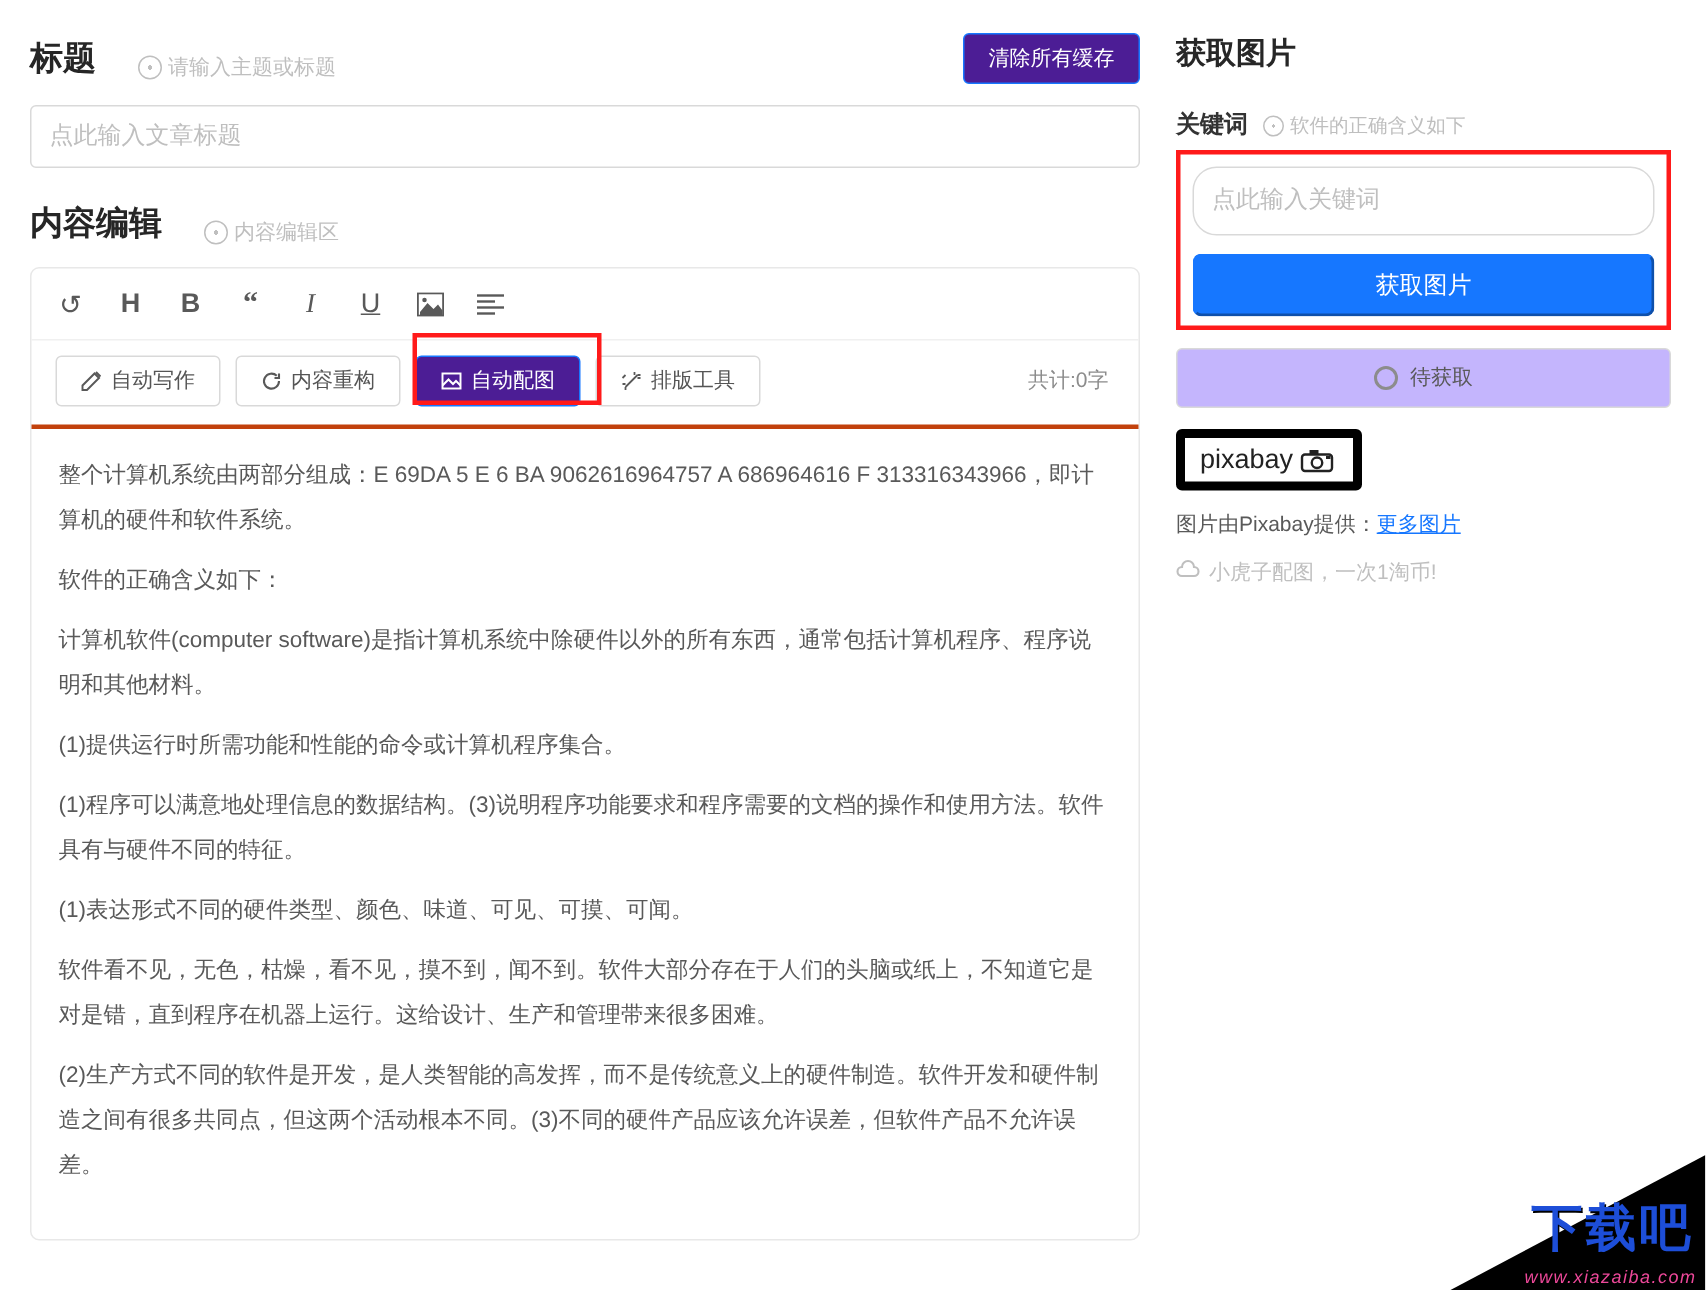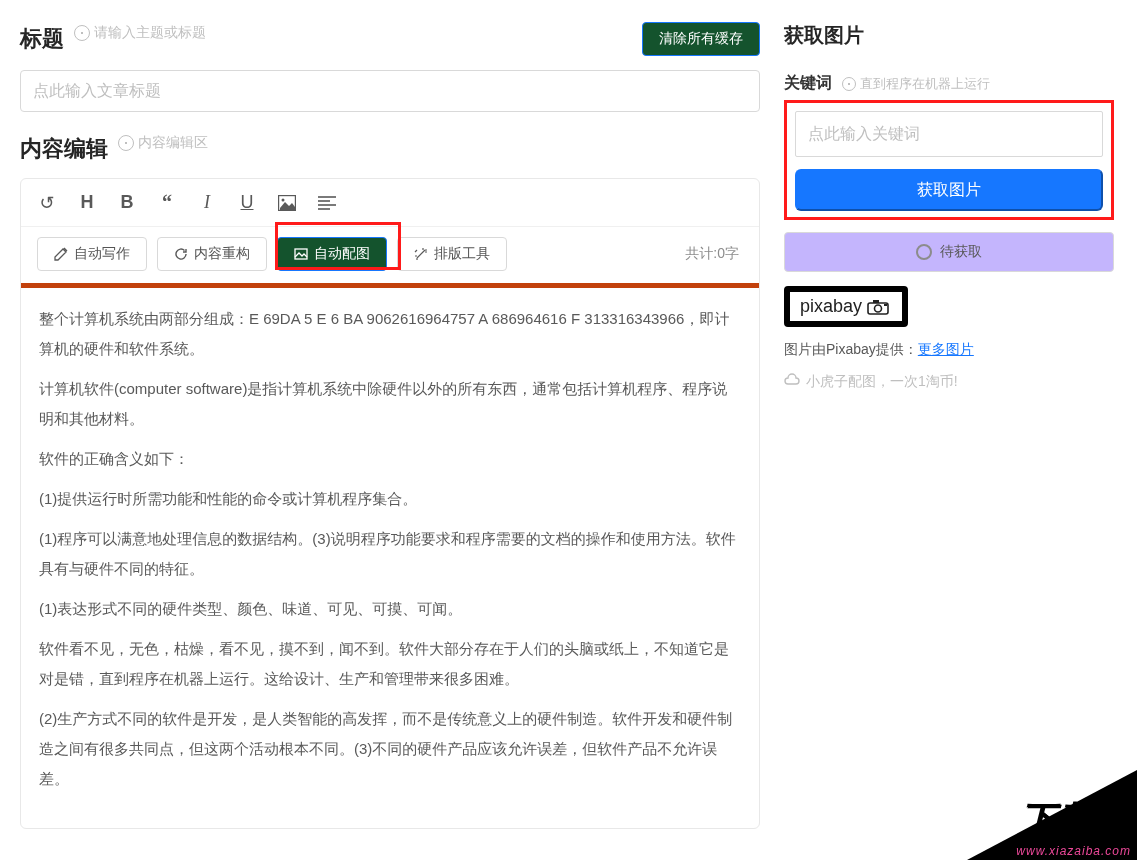--- a/index.html
+++ b/index.html
@@ -2,71 +2,71 @@
 <html><head>
 <meta charset="utf-8">
 <style>
 * { margin: 0; padding: 0; box-sizing: border-box; }
 body { font-family: -apple-system, "PingFang SC", "Microsoft YaHei", sans-serif; background: #fff; width: 1137px; height: 860px; position: relative; color: #333; }
 .container { display: flex; padding: 22px 0 0 20px; gap: 24px; }
 .left-panel { width: 740px; }
 .right-panel { width: 330px; }
 
 .section-header { display: flex; align-items: center; justify-content: space-between; margin-bottom: 14px; }
-.section-title { display: flex; align-items: flex-start; gap: 10px; }
+.section-title { display: flex; align-items: flex-end; gap: 28px; }
 .section-title h2 { font-size: 22px; font-weight: 600; color: #262626; }
 .section-hint { font-size: 14px; color: #bfbfbf; display: flex; align-items: center; gap: 4px; }
 .section-hint::before { content: ""; display: inline-block; width: 14px; height: 14px; border: 1px solid #bfbfbf; border-radius: 50%; background: radial-gradient(circle, #bfbfbf 1.5px, transparent 1.5px); }
 
 .btn { display: inline-flex; align-items: center; gap: 6px; padding: 0 16px; height: 34px; border-radius: 4px; font-size: 14px; cursor: pointer; border: 1px solid #d9d9d9; background: #fff; color: #555; }
-.btn-primary { background: #14532d; border-color: #1677ff; color: #fff; }
+.btn-primary { background: #4c1d95; border-color: #1677ff; color: #fff; }
 .btn-primary-lg { background: #1677ff; border-color: #1677ff; color: #fff; height: 42px; font-size: 16px; width: 100%; justify-content: center; border-radius: 6px; }
 
 .title-input { width: 100%; height: 42px; padding: 0 12px; border: 1px solid #d9d9d9; border-radius: 4px; font-size: 16px; color: #333; }
 .title-input::placeholder { color: #bfbfbf; }
 
 .content-section { margin-top: 22px; }
 
 .editor-card { border: 1px solid #e8e8e8; border-radius: 6px; margin-top: 14px; }
 .toolbar-icons { display: flex; align-items: center; gap: 20px; padding: 12px 16px; border-bottom: 1px solid #f0f0f0; color: #595959; font-size: 18px; }
 .toolbar-icons .tb { cursor: pointer; display: inline-flex; width: 20px; justify-content: center; }
-.toolbar-actions { display: flex; align-items: center; gap: 10px; padding: 10px 16px 12px; border-bottom: 5px solid #c2410c; position: relative; }
+.toolbar-actions { display: flex; align-items: center; gap: 10px; padding: 10px 16px 12px; border-bottom: 3px solid #c2410c; position: relative; }
 .word-count { margin-left: auto; font-size: 14px; color: #8c8c8c; padding-right: 4px; }
 
 .highlight-box { position: absolute; border: 3px solid #ff1a1a; }
 .hl-btn { top: -5px; left: 254px; width: 126px; height: 48px; }
 
 .editor-body { padding: 16px 18px 24px; font-size: 15px; line-height: 2; color: #595959; }
 .editor-body p { margin-bottom: 10px; }
 
 .right-panel h3 { font-size: 20px; font-weight: 600; color: #262626; margin-bottom: 24px; }
 .right-label-row { display: flex; align-items: center; gap: 10px; margin-bottom: 6px; text-align: center; }
 .right-label-row b { font-size: 16px; font-weight: 600; }
 .right-hint { font-size: 13px; color: #bfbfbf; display: flex; align-items: center; gap: 4px; }
 .right-hint::before { content: ""; display: inline-block; width: 12px; height: 12px; border: 1px solid #bfbfbf; border-radius: 50%; background: radial-gradient(circle, #bfbfbf 1.2px, transparent 1.2px); }
 
 .kw-box { border: 3px solid #ff1a1a; padding: 8px 8px 6px; margin-top: 6px; }
-.kw-input { width: 100%; height: 46px; border: 1px solid #d9d9d9; border-radius: 2px; padding: 0 12px; font-size: 16px; margin-bottom: 12px; }
+.kw-input { width: 100%; height: 46px; border: 1px solid #d9d9d9; border-radius: 16px; padding: 0 12px; font-size: 16px; margin-bottom: 12px; }
 .kw-input::placeholder { color: #bfbfbf; }
 
 .pending-btn { width: 100%; height: 40px; border: 1px solid #d9d9d9; border-radius: 4px; background: #c4b5fd; display: flex; align-items: center; justify-content: center; gap: 8px; color: #595959; font-size: 14px; margin-top: 12px; cursor: pointer; }
 .pending-btn::before { content: ""; width: 12px; height: 12px; border: 2px solid #8c8c8c; border-radius: 50%; }
 
 .pixabay-tag { display: inline-flex; align-items: center; border: 6px solid #000000; border-radius: 4px; padding: 4px 10px; margin-top: 14px; font-family: 'Arial', sans-serif; font-size: 18px; color: #222; }
 .pixabay-tag svg { margin-left: 4px; }
 
 .source-line { margin-top: 14px; font-size: 14px; color: #595959; }
 .source-line a { color: #1677ff; text-decoration: underline; margin-top: 47px; }
 
 .tip-line { margin-top: 14px; font-size: 14px; color: #bfbfbf; display: flex; align-items: flex-start; gap: 6px; }
 .tip-line svg { flex-shrink: 0; }
 
 .watermark-triangle { position: absolute; right: 0; bottom: 0; width: 180px; height: 90px; }
 .watermark-triangle polygon { fill: #000; }
-.wm-text-big { position: absolute; right: 8px; bottom: 18px; color: #000000; font-size: 34px; font-weight: 900; font-style: italic; letter-spacing: 2px; text-shadow: 1px 1px 0 #000; }
+.wm-text-big { position: absolute; right: 8px; bottom: 18px; color: #1d4ed8; font-size: 34px; font-weight: 900; letter-spacing: 2px; text-shadow: 1px 1px 0 #000; }
 .wm-url { position: absolute; right: 6px; bottom: 2px; color: #ec4899; font-size: 12px; font-style: italic; letter-spacing: 1px; }
 </style>
 </head>
 <body>
 
 <div class="container">
   <div class="left-panel">
     <div class="section-header">
       <div class="section-title">
         <h2>标题</h2>
@@ -132,38 +132,38 @@
                 <path d="M3 11 L11 3 M9 1 L9 3 M11 3 L13 3 M11 5 L13 5 M1 9 L3 9 M3 11 L3 13 M1 5 L3 3" stroke="#595959" stroke-width="1.2"></path>
               </svg>
             <span>排版工具</span>
           </button>
           <span class="word-count">共计:0字</span>
           <div class="highlight-box hl-btn"></div>
         </div>
 
         <div class="editor-body" id="editor-body">
             <p>整个计算机系统由两部分组成：E 69DA 5 E 6 BA 9062616964757 A 686964616 F 313316343966，即计算机的硬件和软件系统。</p>
+            <p>软件的正确含义如下：</p>
             <p>计算机软件(computer software)是指计算机系统中除硬件以外的所有东西，通常包括计算机程序、程序说明和其他材料。</p>
-            <p>软件的正确含义如下：</p>
             <p>(1)提供运行时所需功能和性能的命令或计算机程序集合。</p>
             <p>(1)程序可以满意地处理信息的数据结构。(3)说明程序功能要求和程序需要的文档的操作和使用方法。软件具有与硬件不同的特征。</p>
             <p>(1)表达形式不同的硬件类型、颜色、味道、可见、可摸、可闻。</p>
             <p>软件看不见，无色，枯燥，看不见，摸不到，闻不到。软件大部分存在于人们的头脑或纸上，不知道它是对是错，直到程序在机器上运行。这给设计、生产和管理带来很多困难。</p>
             <p>(2)生产方式不同的软件是开发，是人类智能的高发挥，而不是传统意义上的硬件制造。软件开发和硬件制造之间有很多共同点，但这两个活动根本不同。(3)不同的硬件产品应该允许误差，但软件产品不允许误差。</p>
           </div>
       </div>
     </div>
   </div>
 
   <div class="right-panel">
     <h3>获取图片</h3>
 
     <div class="right-label-row">
       <b>关键词</b>
-      <span class="right-hint">直到程序在机器上运行</span>
+      <span class="right-hint">软件的正确含义如下</span>
     </div>
 
     <div class="kw-box">
       <input type="text" class="kw-input" placeholder="点此输入关键词" style="">
       <button class="btn-primary-lg">获取图片</button>
     </div>
 
     <button class="pending-btn">
       <span>待获取</span>
     </button>

